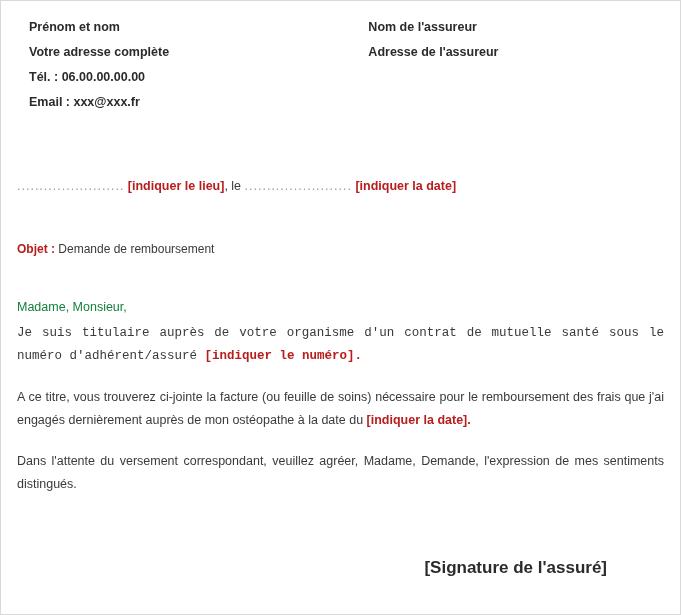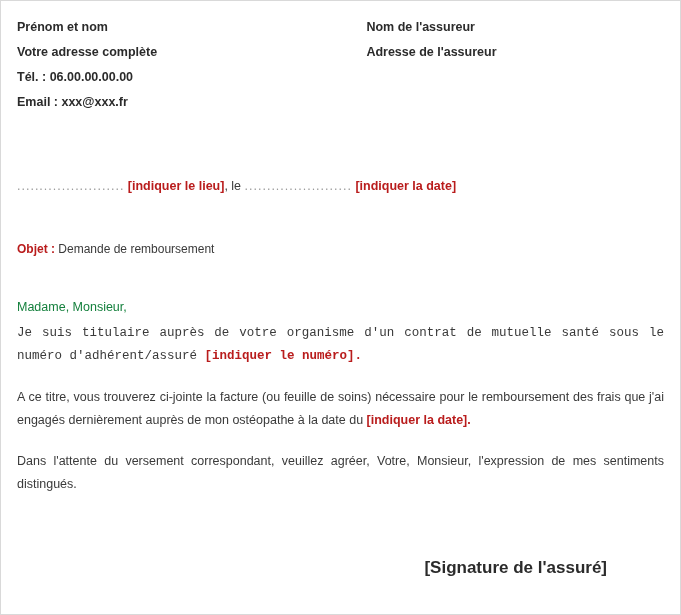--- a/index.html
+++ b/index.html
@@ -29,20 +29,21 @@
   }
   
   .header {
     display: flex;
     justify-content: space-between;
     align-items: flex-start;
   }
   .hdr-col {
     display: flex;
     flex-direction: column;
+    margin-left: 12px;
   }
   .hdr-col.left { width: 50%; }
   .hdr-col.right { width: 46%; padding-left: 6px; }
   .hdr-line {
     font-size: 12.5px;
     font-weight: bold;
     color: #2b2b2b;
     line-height: 25px;
     white-space: nowrap;
   }
@@ -123,18 +124,18 @@
     </div>
 
     <div class="spacer-3"></div>
 
     <div class="salutation">Madame, Monsieur,</div>
 
     <div class="para first"><span>Je suis titulaire auprès de votre organisme d'un contrat de mutuelle santé sous le numéro d'adhérent/assuré </span><span class="b">[indiquer le numéro].</span></div>
 
     <div class="para gap"><span>A ce titre, vous trouverez ci-jointe la facture (ou feuille de soins) nécessaire pour le remboursement des frais que j'ai engagés dernièrement auprès de mon </span><span class="u">ostéopathe</span><span> à la date du </span><span class="b">[indiquer la date].</span></div>
 
-    <div class="para gap">Dans l'attente du versement correspondant, veuillez agréer, Votre, Monsieur, l'expression de mes sentiments distingués.</div>
+    <div class="para gap">Dans l'attente du versement correspondant, veuillez agréer, Madame, Demande, l'expression de mes sentiments distingués.</div>
 
   </div>
 
   <div class="signature">[Signature de l'assuré]</div>
 </div>
 
 </body></html>

